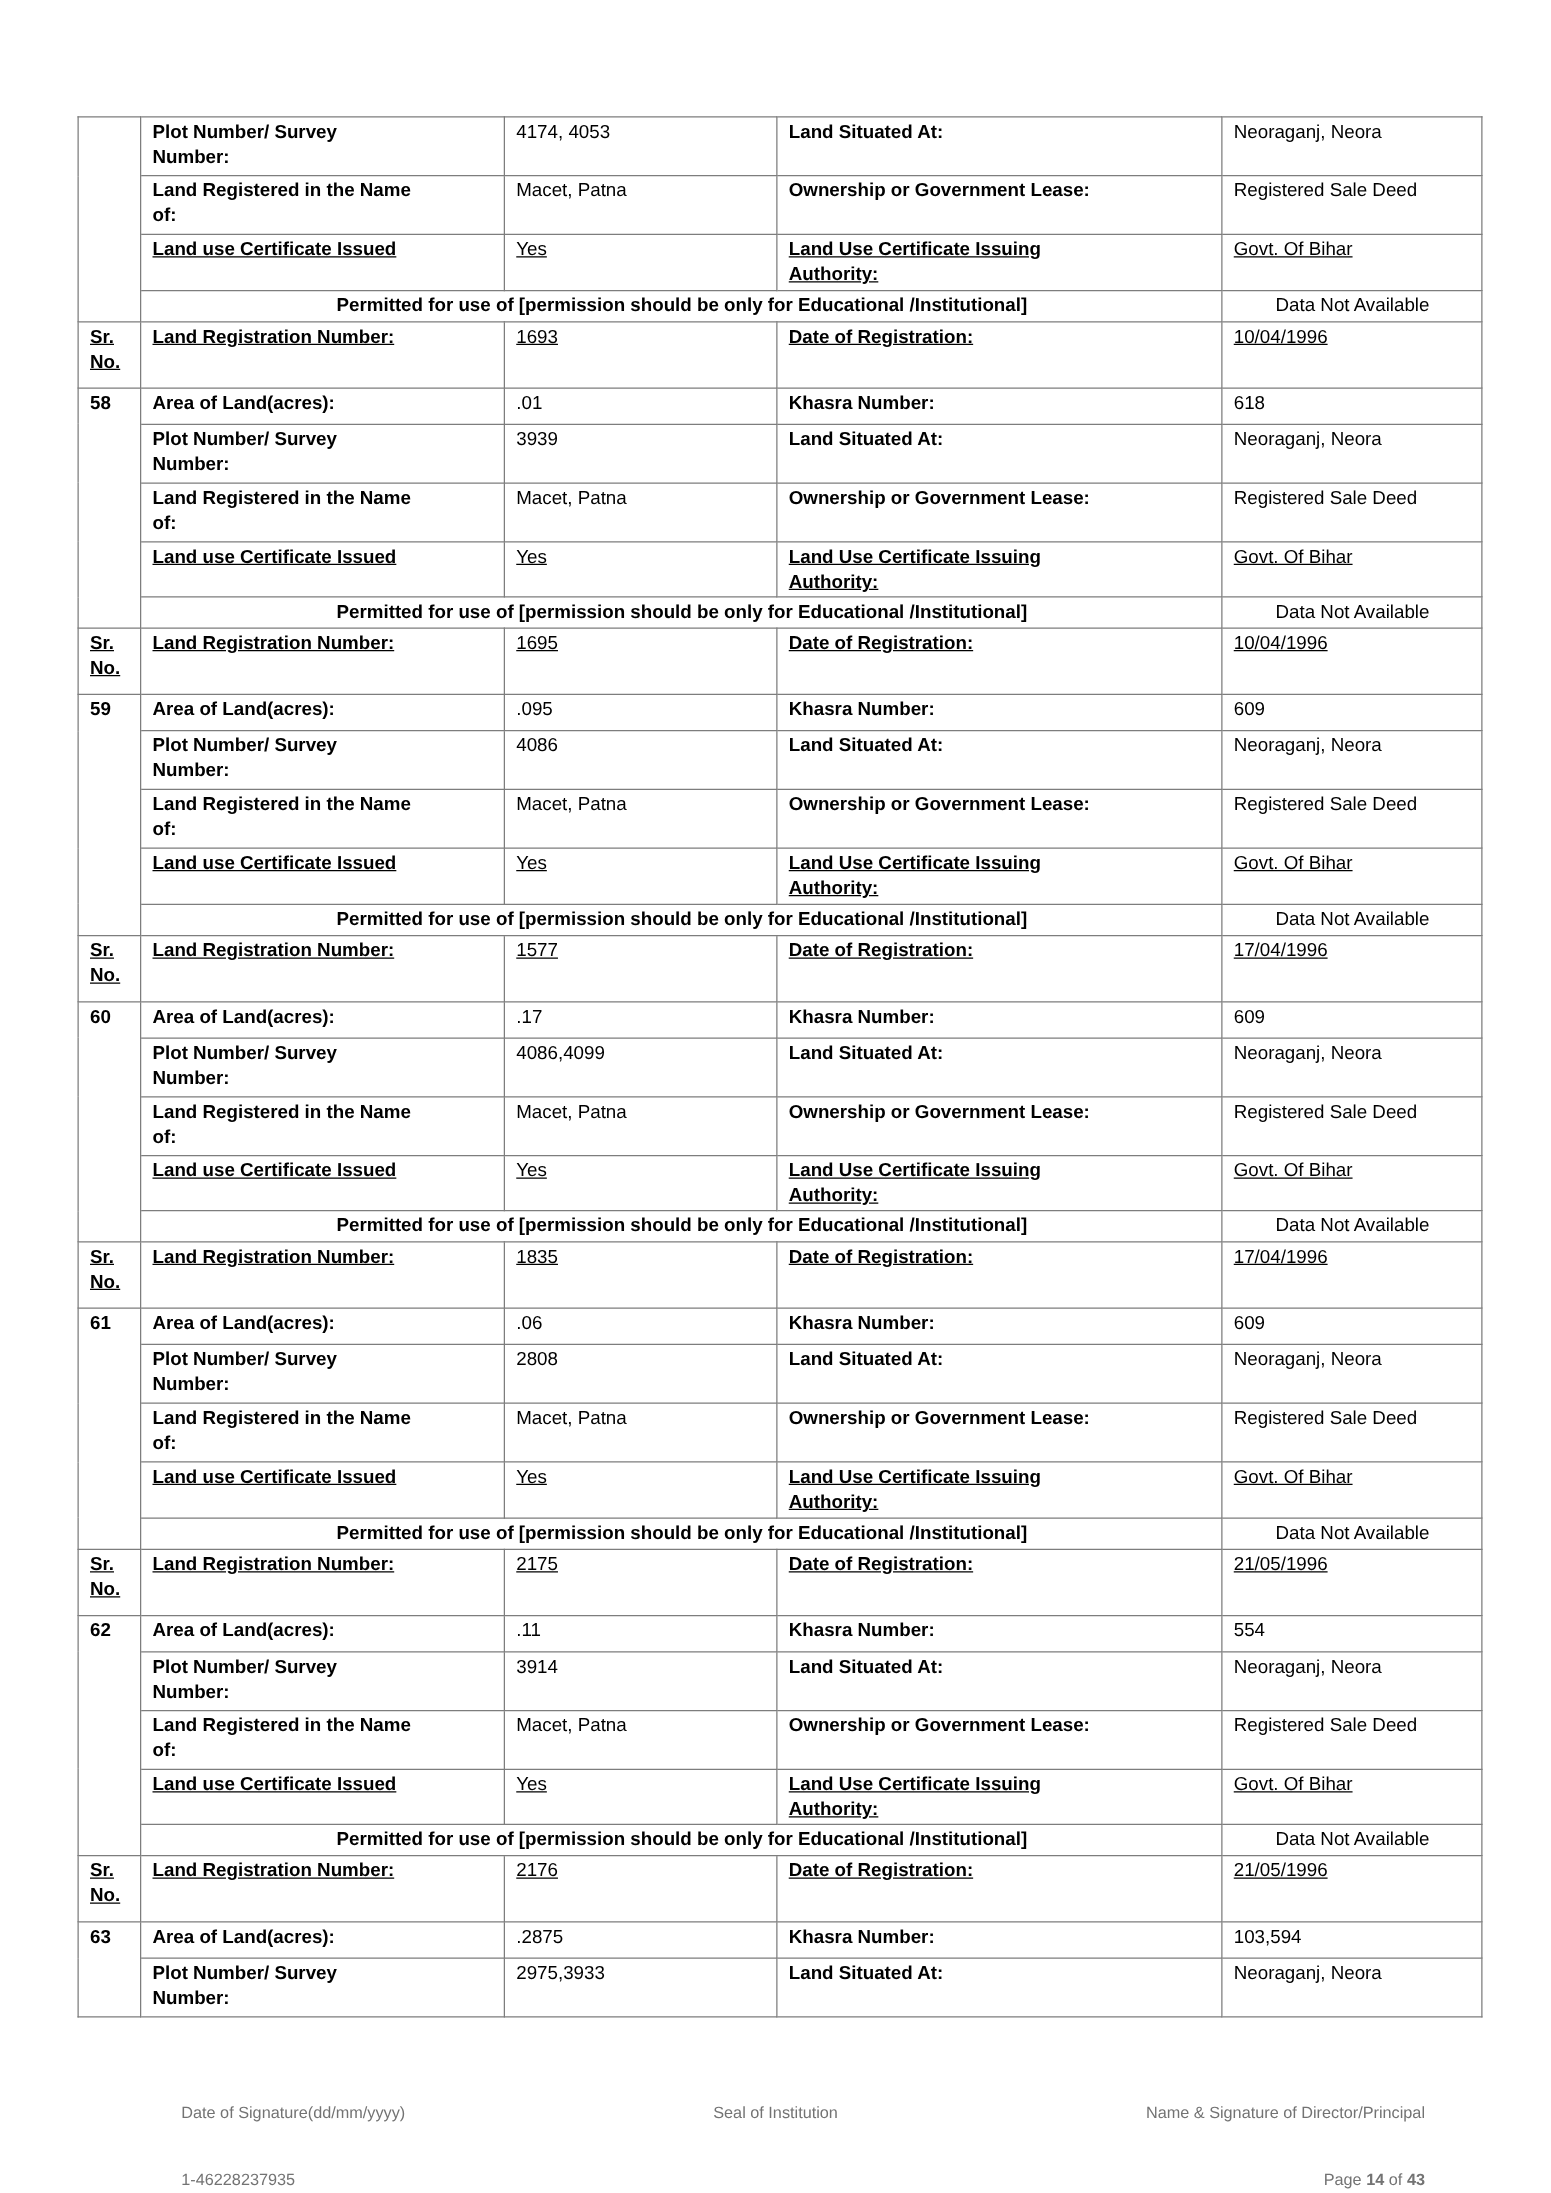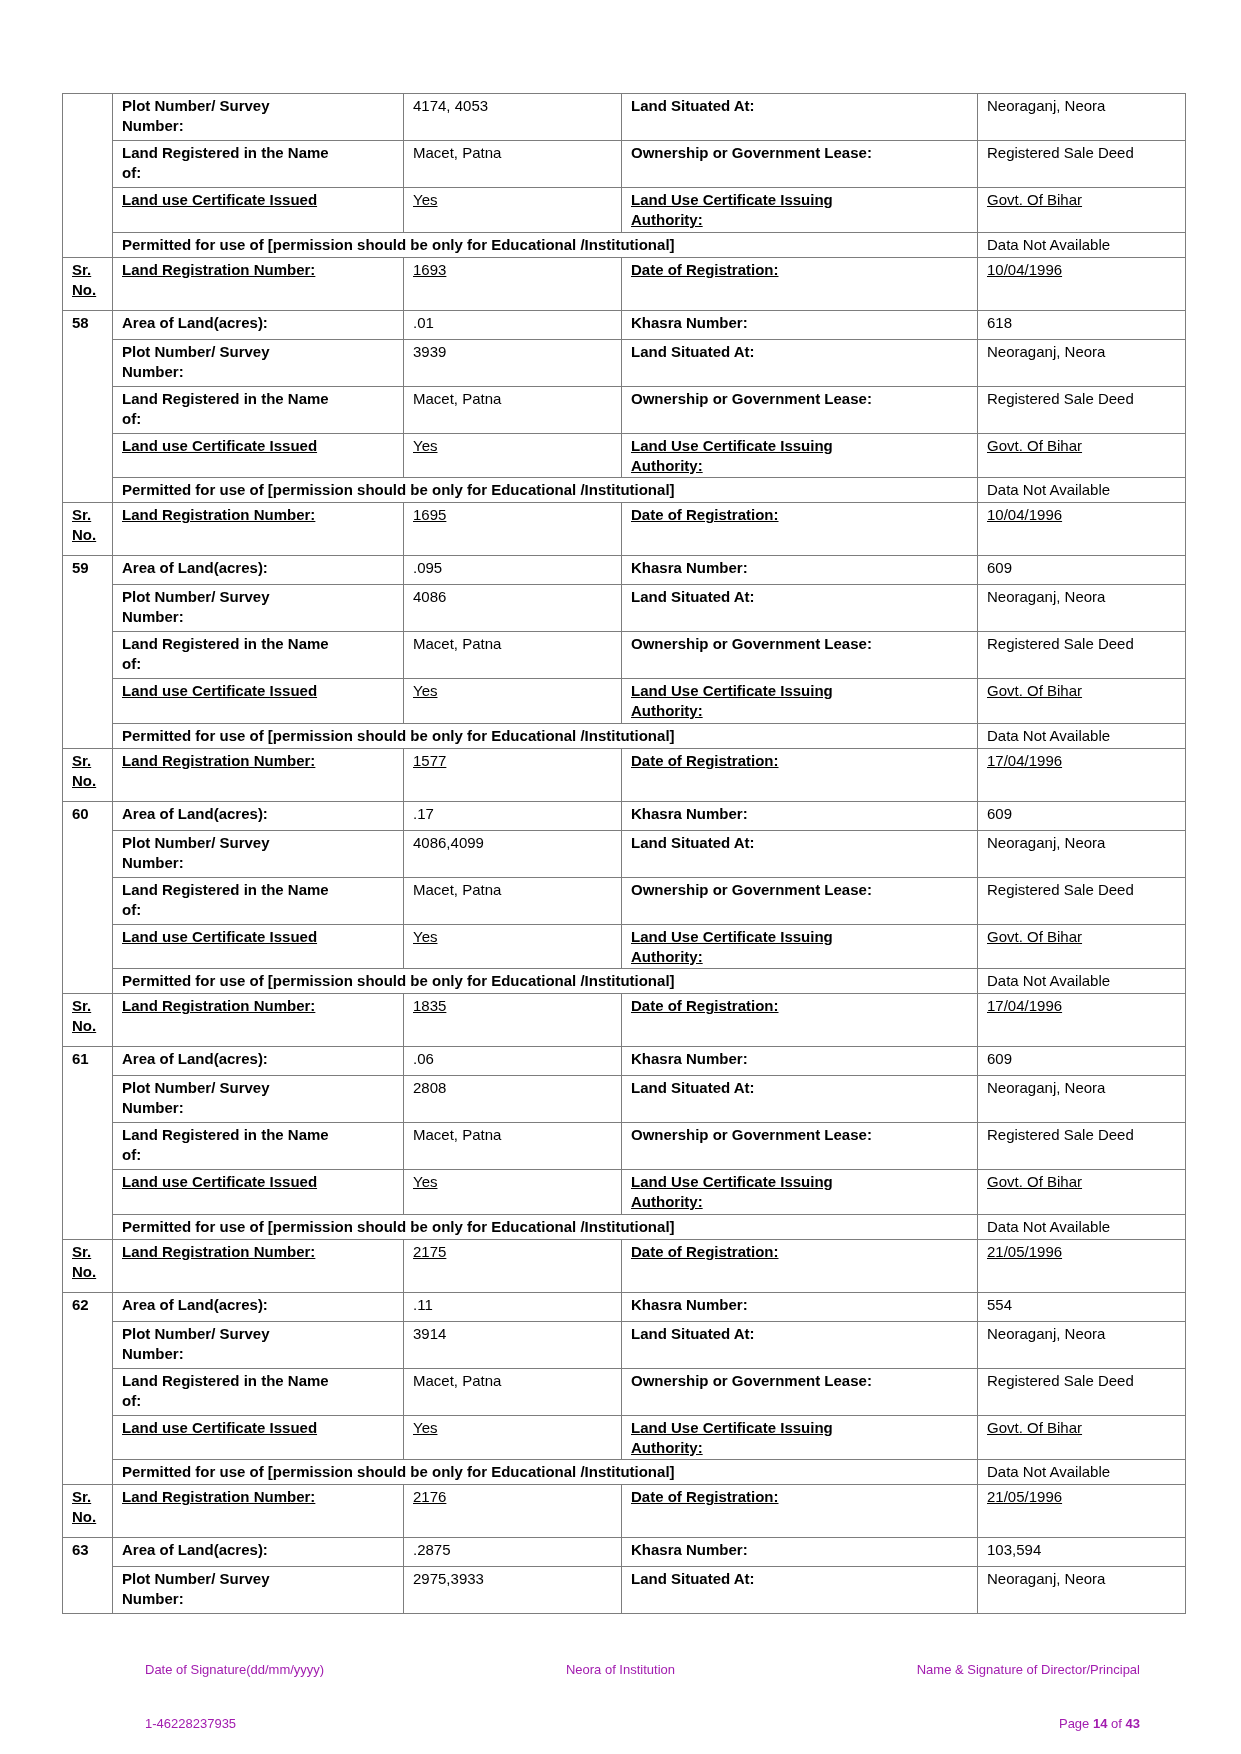--- a/index.html
+++ b/index.html
@@ -18,25 +18,25 @@
     white-space:pre-line; overflow:hidden;
   }
   td.lbl { font-weight:bold; }
   td.val { font-weight:normal; }
   td.srh { font-weight:bold; padding-left:6px; padding-right:2px; }
   td.srn { font-weight:bold; padding-left:10px; padding-right:2px; }
   tr.r-reg  { height:53px;text-decoration:underline; }
   tr.r-area { height:29px; }
   tr.r-two  { height:47px;margin-top:20px; }
   tr.r-cert { height:44px;text-decoration:underline; }
-  tr.r-perm { height:25px; }
+  tr.r-perm { height:25px;text-align:center; }
   .footer-row {
     position:absolute; left:145px; width:995px;
     display:flex; justify-content:space-between; align-items:center;
-    font-size:13px; color:#a21caf;
+    font-size:13px; color:#737373;margin-top:20px;
   }
   .footer-labels { top:1662px; }
   .footer-page   { top:1716px; }
   .pageinfo b { font-weight:bold; }
 </style>
 </head>
 <body>
 
 <table class="land">
   <colgroup>
@@ -312,20 +312,20 @@
 Number:</td>
       <td class="val">2975,3933</td>
       <td class="lbl">Land Situated At:</td>
       <td class="val">Neoraganj, Neora</td>
     </tr>
   </tbody>
 </table>
 
 <div class="footer-row footer-labels">
   <span>Date of Signature(dd/mm/yyyy)</span>
-  <span>Neora of Institution</span>
+  <span>Seal of Institution</span>
   <span>Name &amp; Signature of Director/Principal</span>
 </div>
 
 <div class="footer-row footer-page">
   <span>1-46228237935</span>
   <span class="pageinfo"><span>Page</span> <b>14</b> <span>of</span> <b>43</b></span>
 </div>
 
 </body></html>

